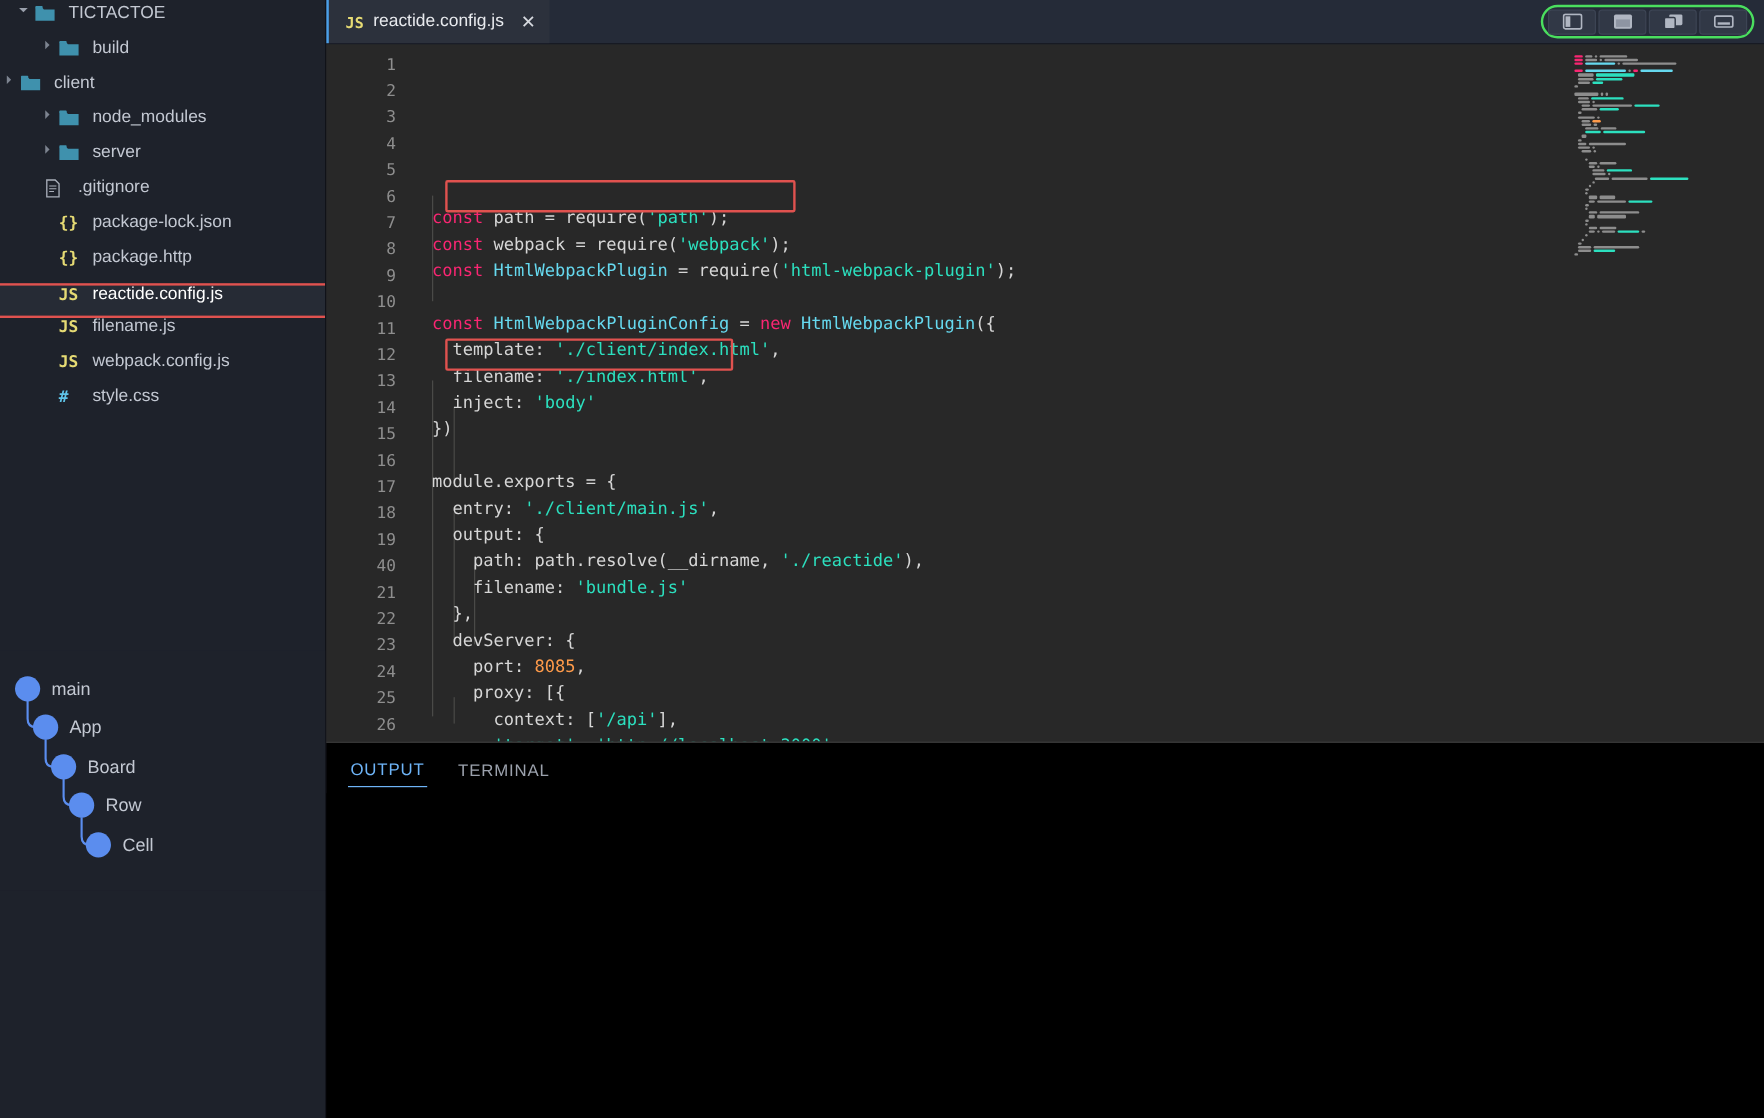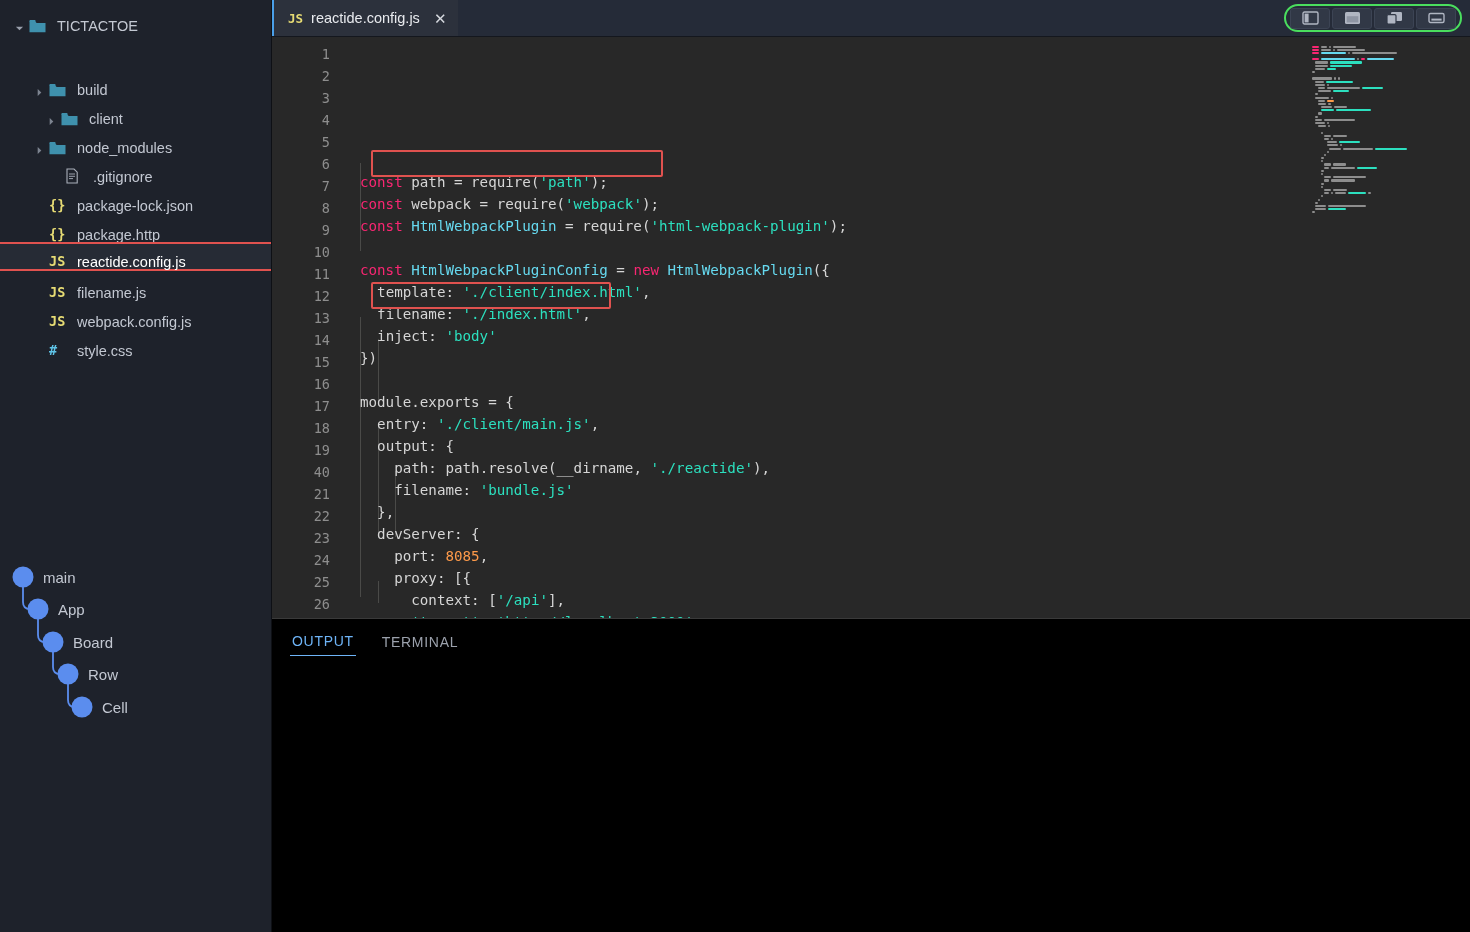--- a/index.html
+++ b/index.html
@@ -35,21 +35,21 @@
     width: 33px; height: 24px; background: #313846;
     border: 1px solid #3c4454; border-radius: 4px;
     display: flex; align-items: center; justify-content: center;
     cursor: pointer;
   }
   .refresh-btn svg { display: block; }
 
   
   .file-tree { flex: 1 1 auto; padding-top: 4px; overflow: hidden; }
   .tree-row {
-    display: flex; align-items: flex-end;
+    display: flex; align-items: flex-start;
     height: 29px; padding-right: 8px;
     cursor: pointer; position: relative;
     font-size: 14.5px; color: #c3c8d2;
     white-space: nowrap;
   }
   .tree-row.selected {
     background: #262b35;
     border-top: 2px solid #e0524f;
     border-bottom: 2px solid #e0524f;
     color: #ffffff;
@@ -179,35 +179,35 @@
             </svg>
           </span>
           <span class="ico">
             <svg width="17" height="14" viewBox="0 0 17 14">
               <path d="M0.5 2.2h5.6l1.5 1.7h8.9v9.4H0.5z" fill="#3f91ad"></path>
               <rect x="0.5" y="1.1" width="6" height="2" rx=".6" fill="#3f91ad"></rect>
             </svg>
           </span>
           <span class="lbl">TICTACTOE</span>
         </div>
-        <div class="tree-row" style="padding-left: 32px; margin-top: 35px;">
+        <div class="tree-row" style="padding-left: 32px;">
           <span class="arrow">
             <svg width="9" height="9" viewBox="0 0 10 10">
               <path d="M3 1l4 4-4 4z" fill="#7d8490"></path>
             </svg>
           </span>
           <span class="ico">
             <svg width="17" height="14" viewBox="0 0 17 14">
               <path d="M0.5 2.2h5.6l1.5 1.7h8.9v9.4H0.5z" fill="#3f91ad"></path>
               <rect x="0.5" y="1.1" width="6" height="2" rx=".6" fill="#3f91ad"></rect>
             </svg>
           </span>
           <span class="lbl">build</span>
         </div>
-        <div class="tree-row" style=" margin-left: 44px;">
+        <div class="tree-row" style="">
           <span class="arrow">
             <svg width="9" height="9" viewBox="0 0 10 10">
               <path d="M3 1l4 4-4 4z" fill="#7d8490"></path>
             </svg>
           </span>
           <span class="ico">
             <svg width="17" height="14" viewBox="0 0 17 14">
               <path d="M0.5 2.2h5.6l1.5 1.7h8.9v9.4H0.5z" fill="#3f91ad"></path>
               <rect x="0.5" y="1.1" width="6" height="2" rx=".6" fill="#3f91ad"></rect>
             </svg>
@@ -221,21 +221,35 @@
             </svg>
           </span>
           <span class="ico">
             <svg width="17" height="14" viewBox="0 0 17 14">
               <path d="M0.5 2.2h5.6l1.5 1.7h8.9v9.4H0.5z" fill="#3f91ad"></path>
               <rect x="0.5" y="1.1" width="6" height="2" rx=".6" fill="#3f91ad"></rect>
             </svg>
           </span>
           <span class="lbl">node_modules</span>
         </div>
-        <div class="tree-row" style="padding-left: 48px;">
+        <div class="tree-row" style="padding-left: 32px;">
+          <span class="arrow">
+            <svg width="9" height="9" viewBox="0 0 10 10">
+              <path d="M3 1l4 4-4 4z" fill="#7d8490"></path>
+            </svg>
+          </span>
+          <span class="ico">
+            <svg width="17" height="14" viewBox="0 0 17 14">
+              <path d="M0.5 2.2h5.6l1.5 1.7h8.9v9.4H0.5z" fill="#3f91ad"></path>
+              <rect x="0.5" y="1.1" width="6" height="2" rx=".6" fill="#3f91ad"></rect>
+            </svg>
+          </span>
+          <span class="lbl">server</span>
+        </div>
+        <div class="tree-row" style="padding-left: 20px;">
           <span class="arrow"></span>
           <span class="ico">
             <svg width="14" height="16" viewBox="0 0 14 16">
               <path d="M2 1h7l3.2 3.2V15H2z" fill="none" stroke="#aab0bb" stroke-width="1.1"></path>
               <path d="M4 6h6M4 8.3h6M4 10.6h4" stroke="#aab0bb" stroke-width=".9"></path>
             </svg>
           </span>
           <span class="lbl">.gitignore</span>
         </div>
         <div class="tree-row" style="padding-left: 32px;">

